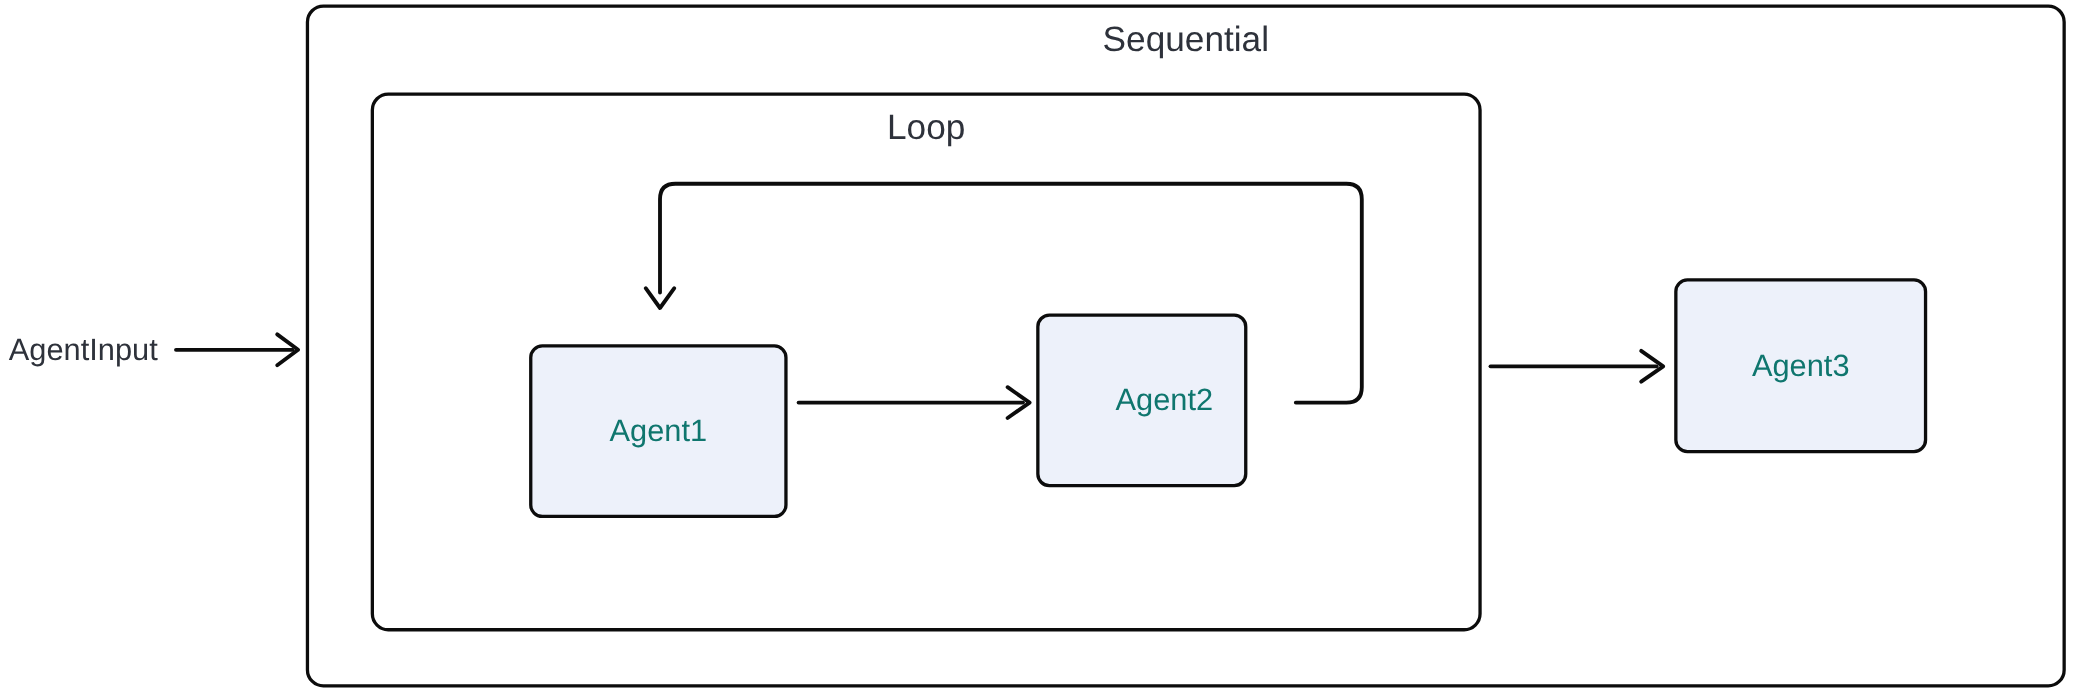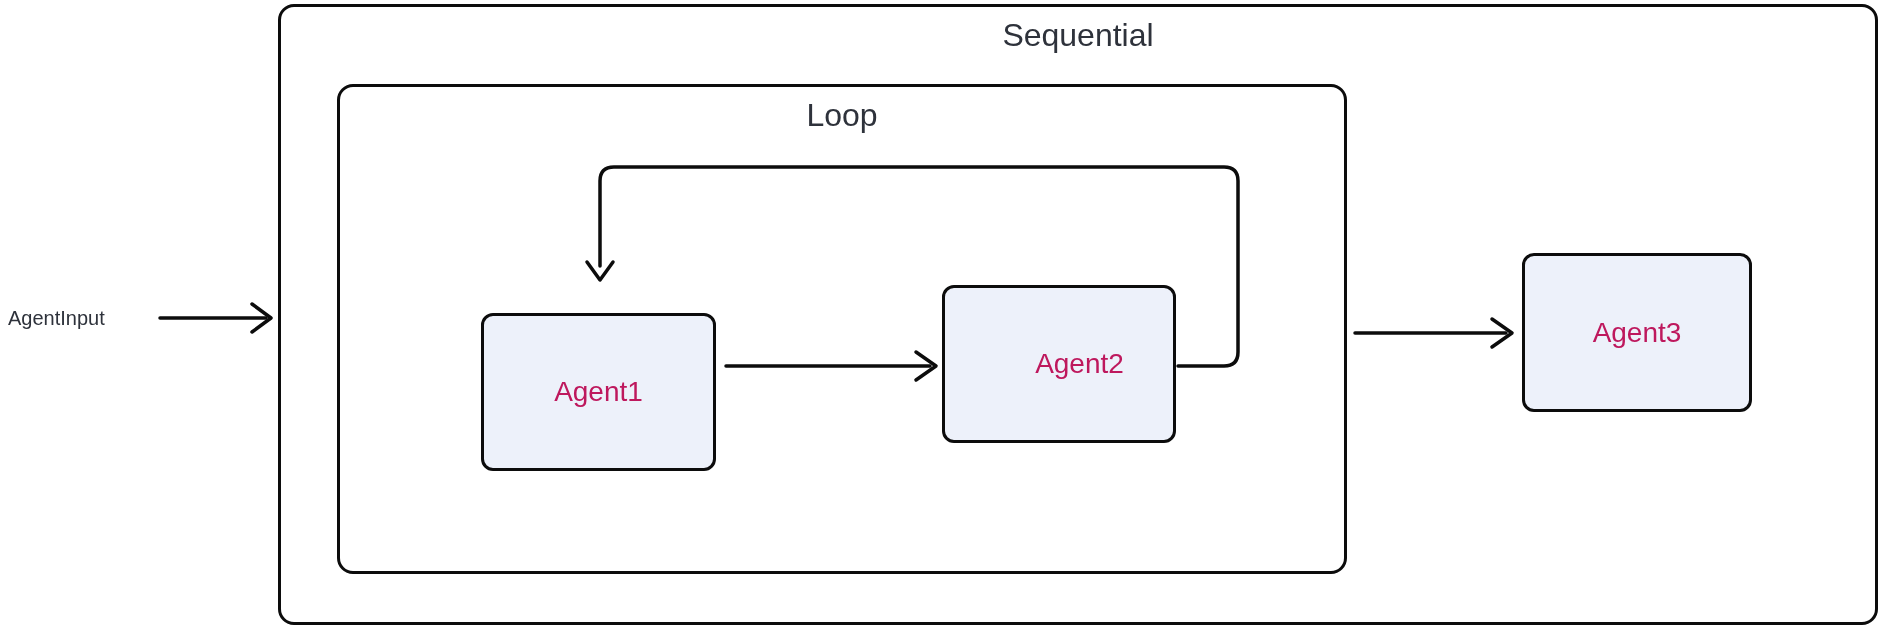--- a/index.html
+++ b/index.html
@@ -65,34 +65,34 @@
   .node {
     position: absolute;
     box-sizing: border-box;
     border: 3.5px solid #0c0c0c;
     border-radius: 12px;
     background: #edf1fa;
     display: flex;
     align-items: center;
     justify-content: center;
     font-size: 28px;
-    color: #be185d;
+    color: #0f766e;
     z-index: 2;
   }
   .node-agent1 { left: 141px; top: 198px; width: 235px; height: 158px; margin-top: 28px; }
-  .node-agent2 { left: 602px; top: 198px; width: 234px; height: 158px; padding-left: 41px; }
+  .node-agent2 { left: 602px; top: 198px; width: 192px; height: 158px; padding-left: 41px; }
   .node-agent3 { left: 1241px; top: 246px; width: 230px; height: 159px; }
   .input-label {
     position: absolute;
     left: 8px;
     top: 301px;
     width: 145px;
     height: 34px;
     line-height: 34px;
-    font-size: 20px;
+    font-size: 28px;
     color: #2e323b;
     text-align: left;
     white-space: nowrap;
     z-index: 2;
   }
 </style>
 </head>
 <body>
 
 <div class="canvas">

